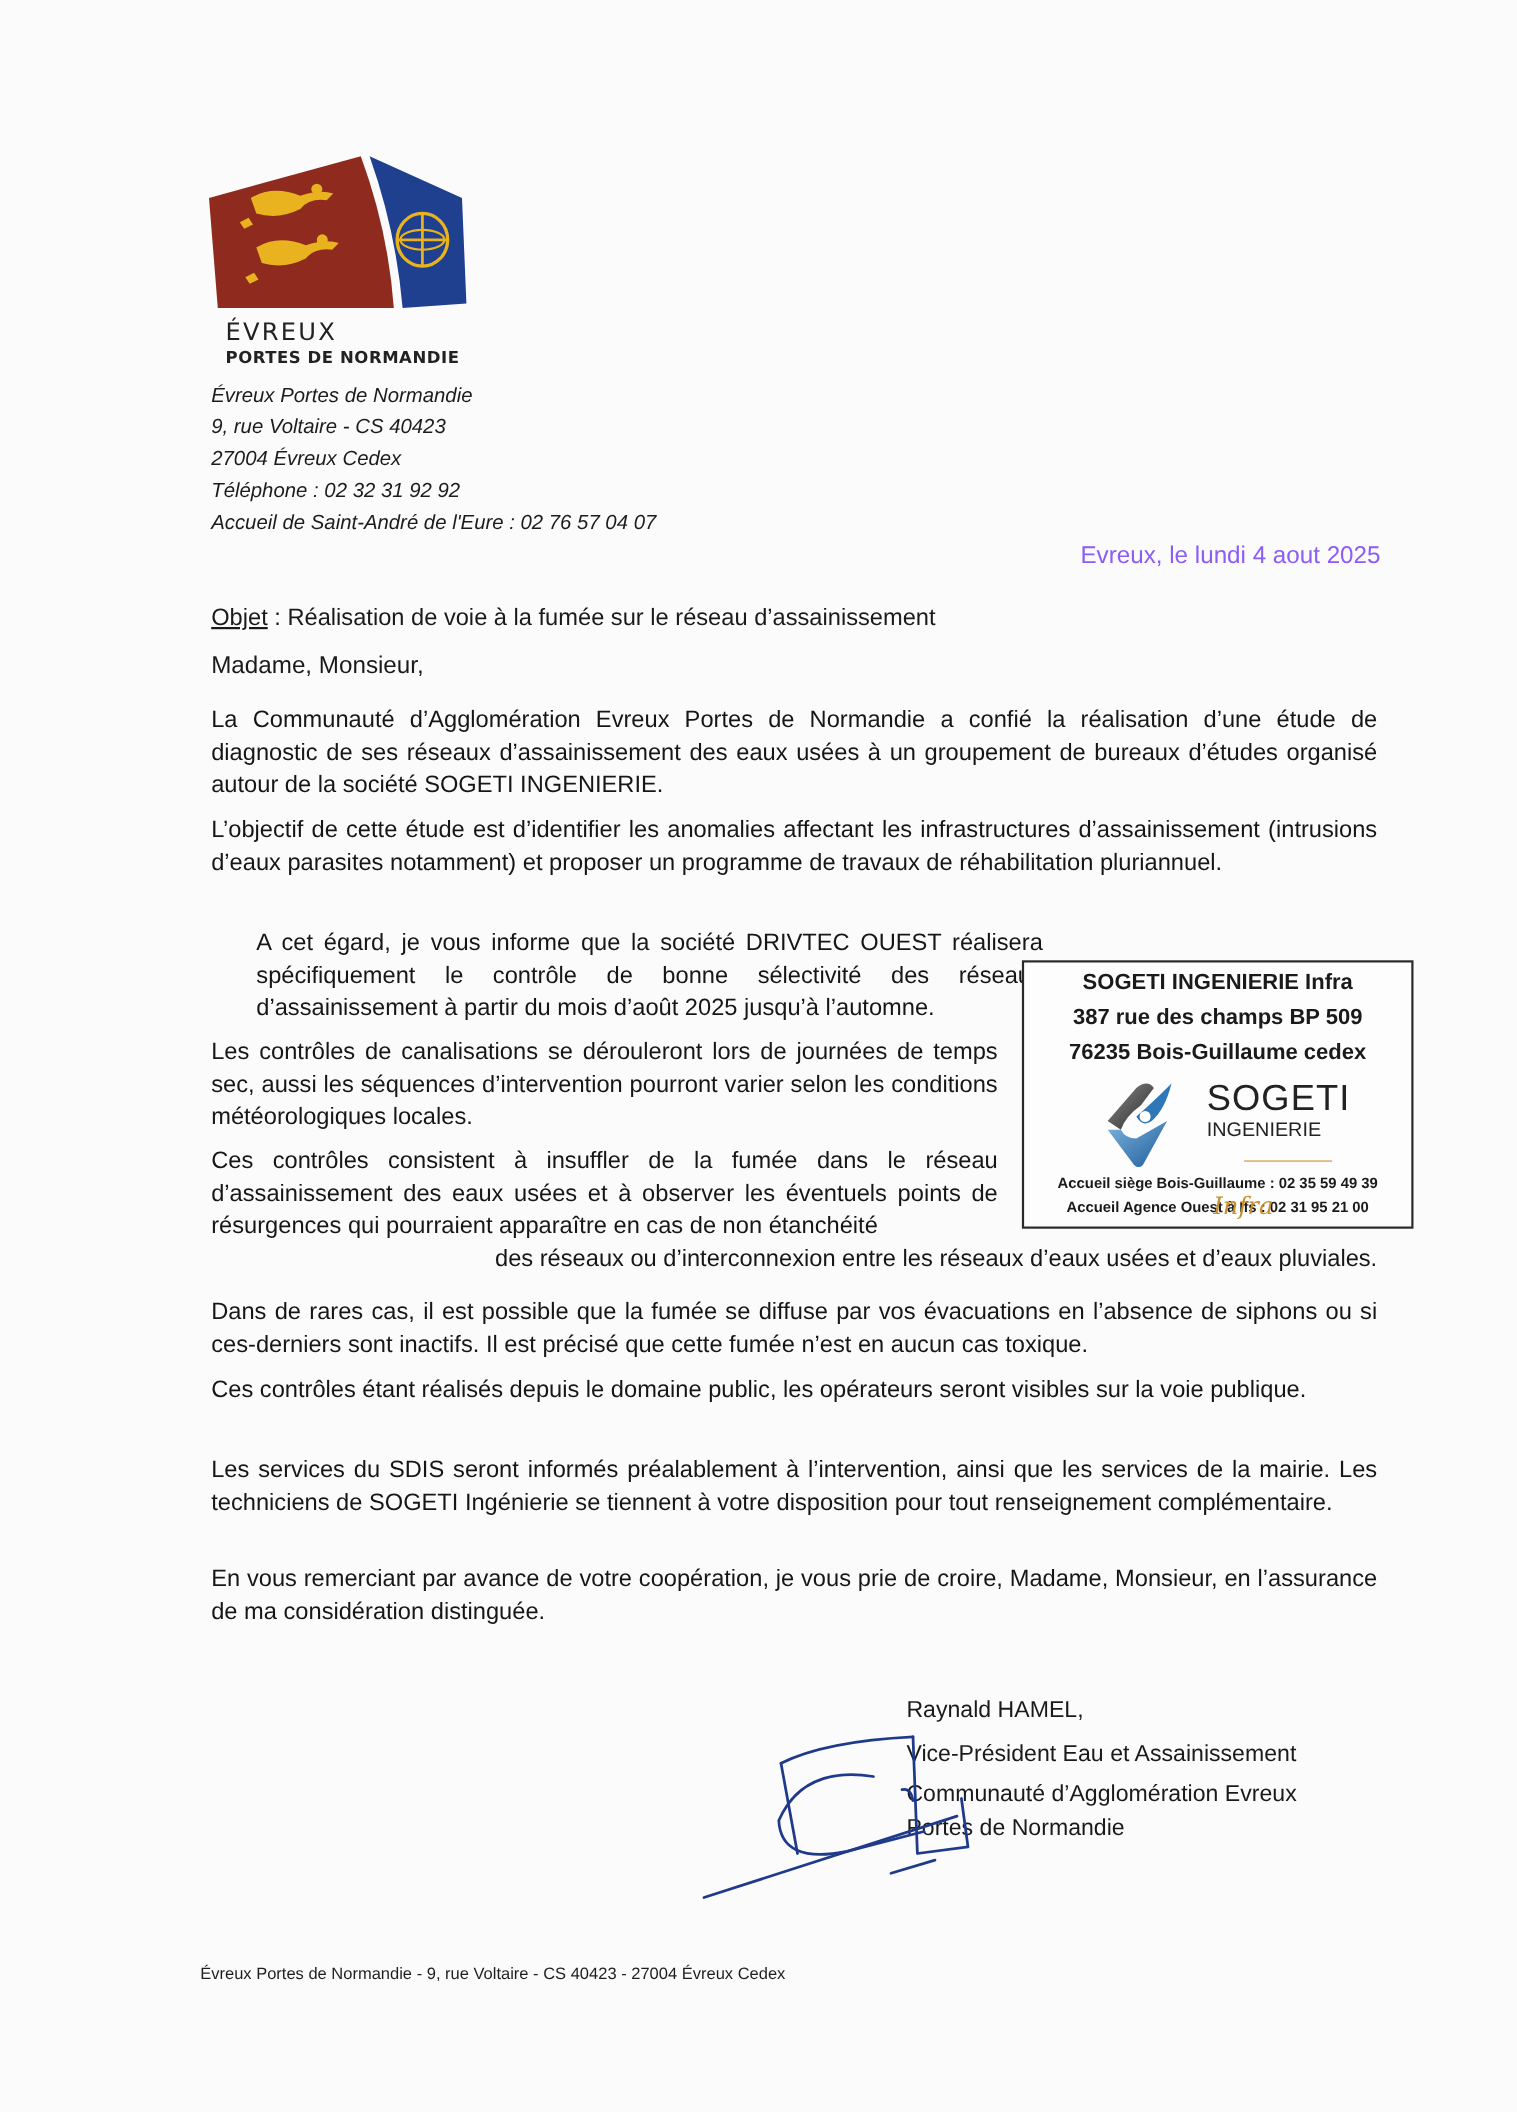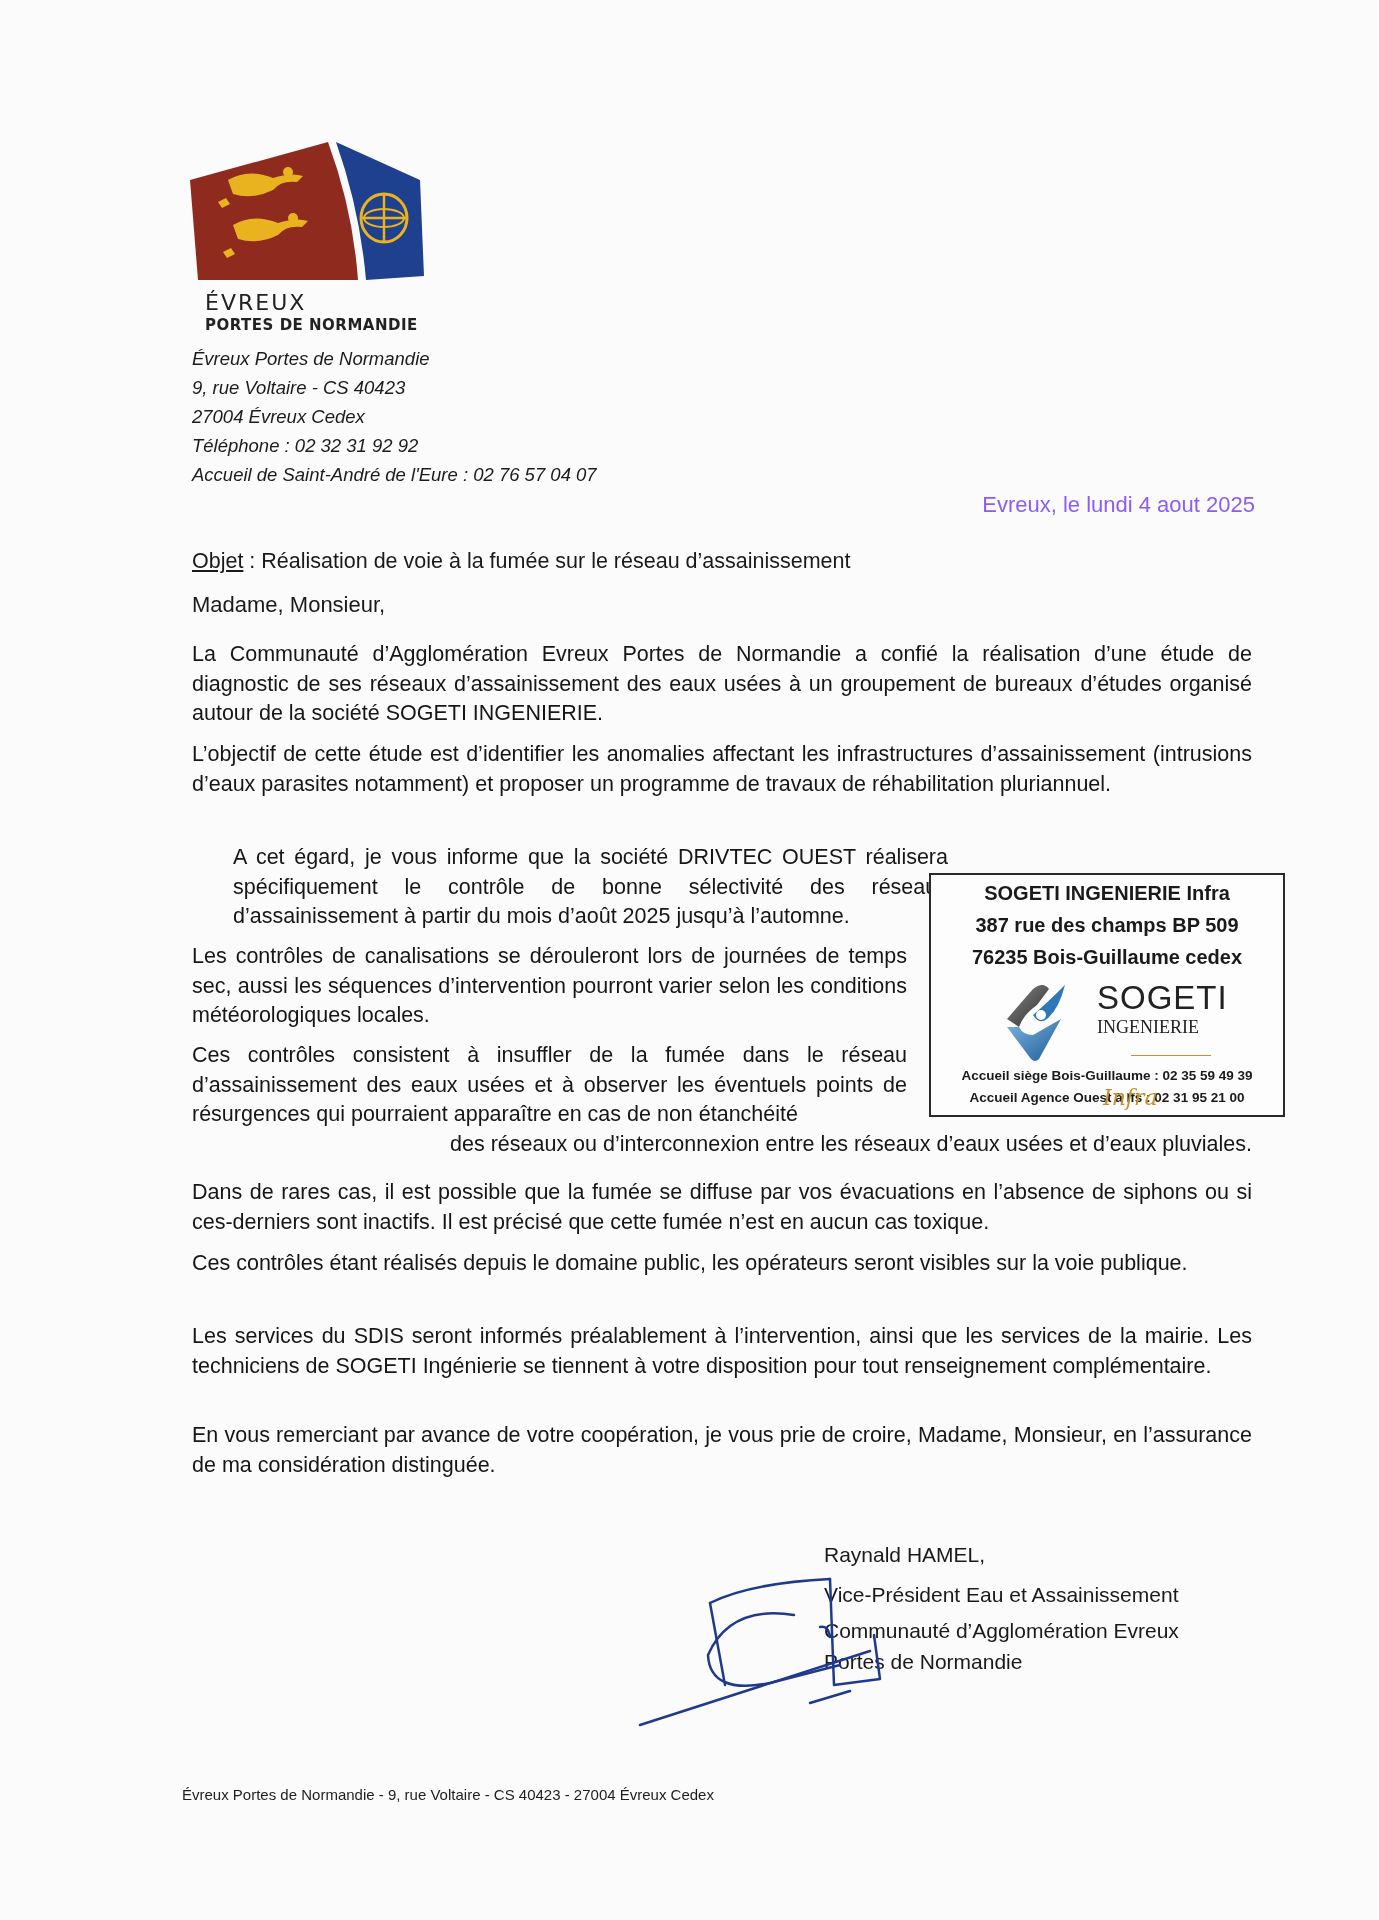--- a/index.html
+++ b/index.html
@@ -34,21 +34,21 @@
     .p9 { left: 192px; top: 1421px; width: 1060px; }
     .card {
       left: 929px; top: 873px; width: 352px; height: 240px;
       border: 2px solid #2a2a2a; background: #fdfdfd;
     }
     .card .l { text-align: center; font-size: 20px; font-weight: bold; line-height: 32px; color: #1a1a1a; font-family: "Liberation Sans", sans-serif; }
     .card .l1 { margin-top: 2px; }
     .card .logo-row { position: relative; height: 92px; }
     .card .sogeti-mark { position: absolute; left: 72px; top: 2px; width: 72px; height: 88px; }
     .card .sogeti-word { position: absolute; left: 166px; top: 6px; font-size: 33px; color: #222; letter-spacing: 1px; font-family: "Liberation Sans", sans-serif; }
-    .card .ingenierie-word { position: absolute; left: 166px; top: 44px; font-size: 18px; color: #222; font-family: Liberation Serif, serif; }
+    .card .ingenierie-word { position: absolute; left: 166px; top: 44px; font-size: 18px; color: #222; font-family: Liberation Sans, sans-serif; }
     .card .infra-word { position: absolute; left: 172px; top: 64px; font-size: 22px; color: #c8902a; font-style: italic; font-family: "DejaVu Serif", serif; margin-top: 48px; }
     .card .infra-line { position: absolute; left: 200px; top: 82px; width: 80px; height: 1px; background: #c8902a; }
     .card .small { text-align: center; font-size: 13.5px; font-weight: bold; line-height: 22px; color: #1a1a1a; }
     .sign { left: 824px; font-size: 21px; color: #1a1a1a; white-space: nowrap; }
     .sign1 { top: 1543px; }
     .sign2 { top: 1583px; }
     .sign3 { top: 1619px; }
     .sign4 { top: 1650px; }
     .signature { left: 630px; top: 1575px; width: 330px; height: 160px; }
     .footer { left: 182px; top: 1786px; font-size: 15px; color: #1e1e1e; }

